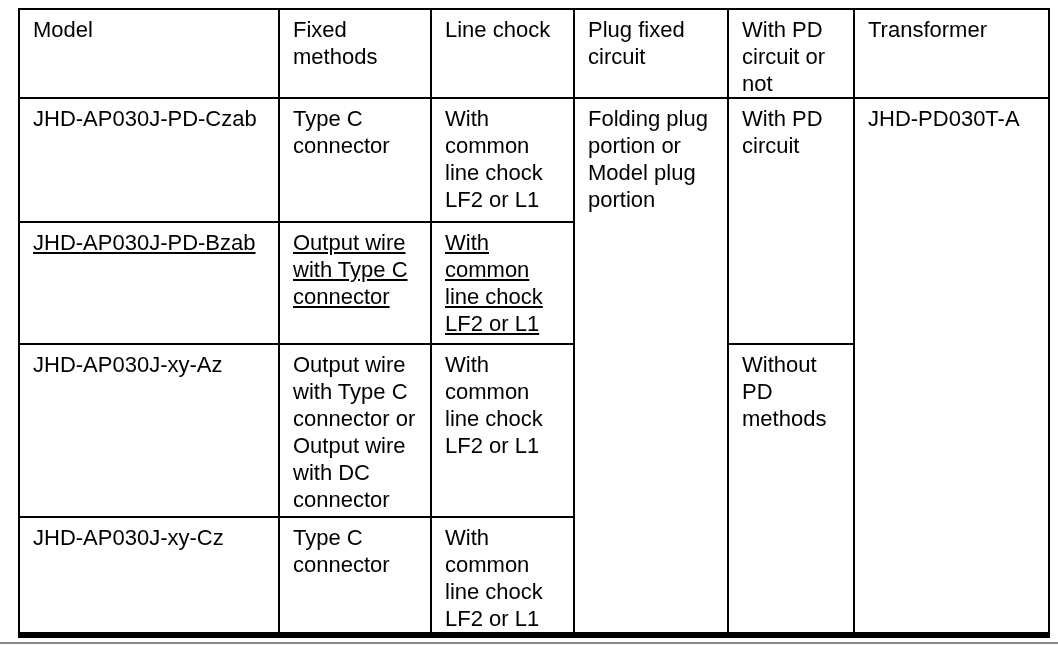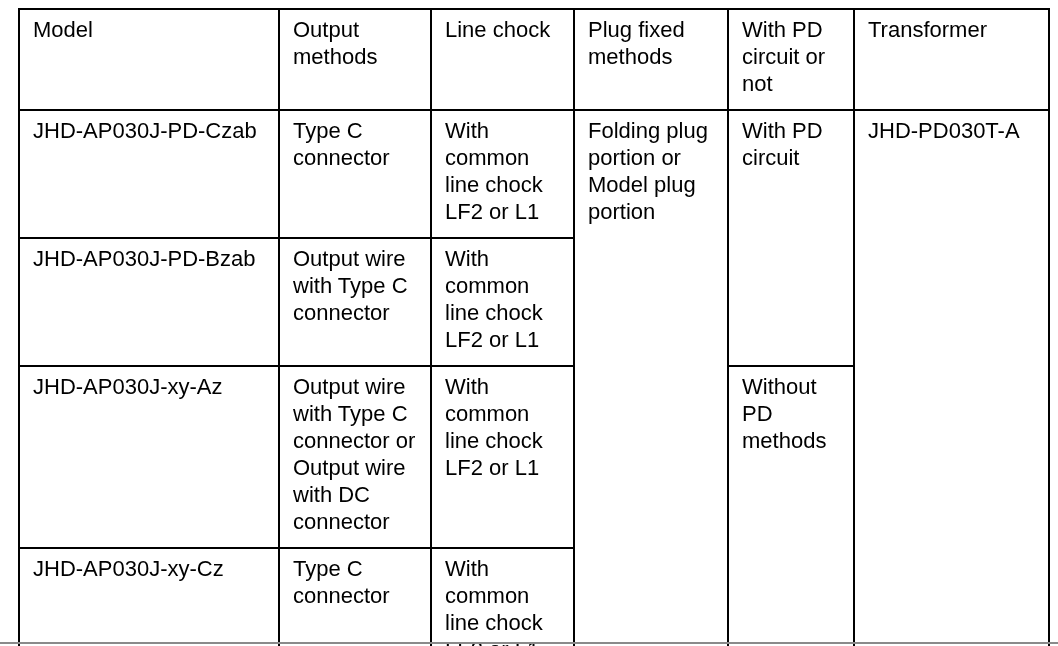--- a/index.html
+++ b/index.html
@@ -29,27 +29,27 @@
     border-bottom: 6px solid #000000;
   }
   table.spec-table th,
   table.spec-table td {
     border: 2px solid #000000;
     vertical-align: top;
     text-align: left;
     font-weight: normal;
     font-size: 22px;
     line-height: 27px;
-    padding: 6px 4px 12px 13px;
+    padding: 6px 4px 0 13px;
     white-space: pre-line;
     overflow: hidden;
   }
   tr.row-header  { height: 89px; }
   tr.row-1       { height: 124px; }
-  tr.row-2       { height: 122px; }
+  tr.row-2       { height: 122px; text-decoration: underline; }
   tr.row-3       { height: 173px; }
   tr.row-4       { height: 116px; }
   .bottom-rule {
     position: absolute;
     left: 0;
     top: 642px;
     width: 1058px;
     height: 2px;
     background: #8a8a8a;
   }
@@ -65,25 +65,25 @@
       <col style="width:152px">
       <col style="width:143px">
       <col style="width:154px">
       <col style="width:126px">
       <col style="width:195px">
     </colgroup>
 
     <tbody>
         <tr class="row-header">
       <th>Model</th>
-      <th>Output
+      <th>Fixed
 methods</th>
       <th>Line chock</th>
       <th>Plug fixed
-methods</th>
+circuit</th>
       <th>With PD
 circuit or
 not</th>
       <th>Transformer</th>
     </tr>
 
     <tr class="row-1">
       <td>JHD-AP030J-PD-Czab</td>
       <td>Type C
 connector</td>

